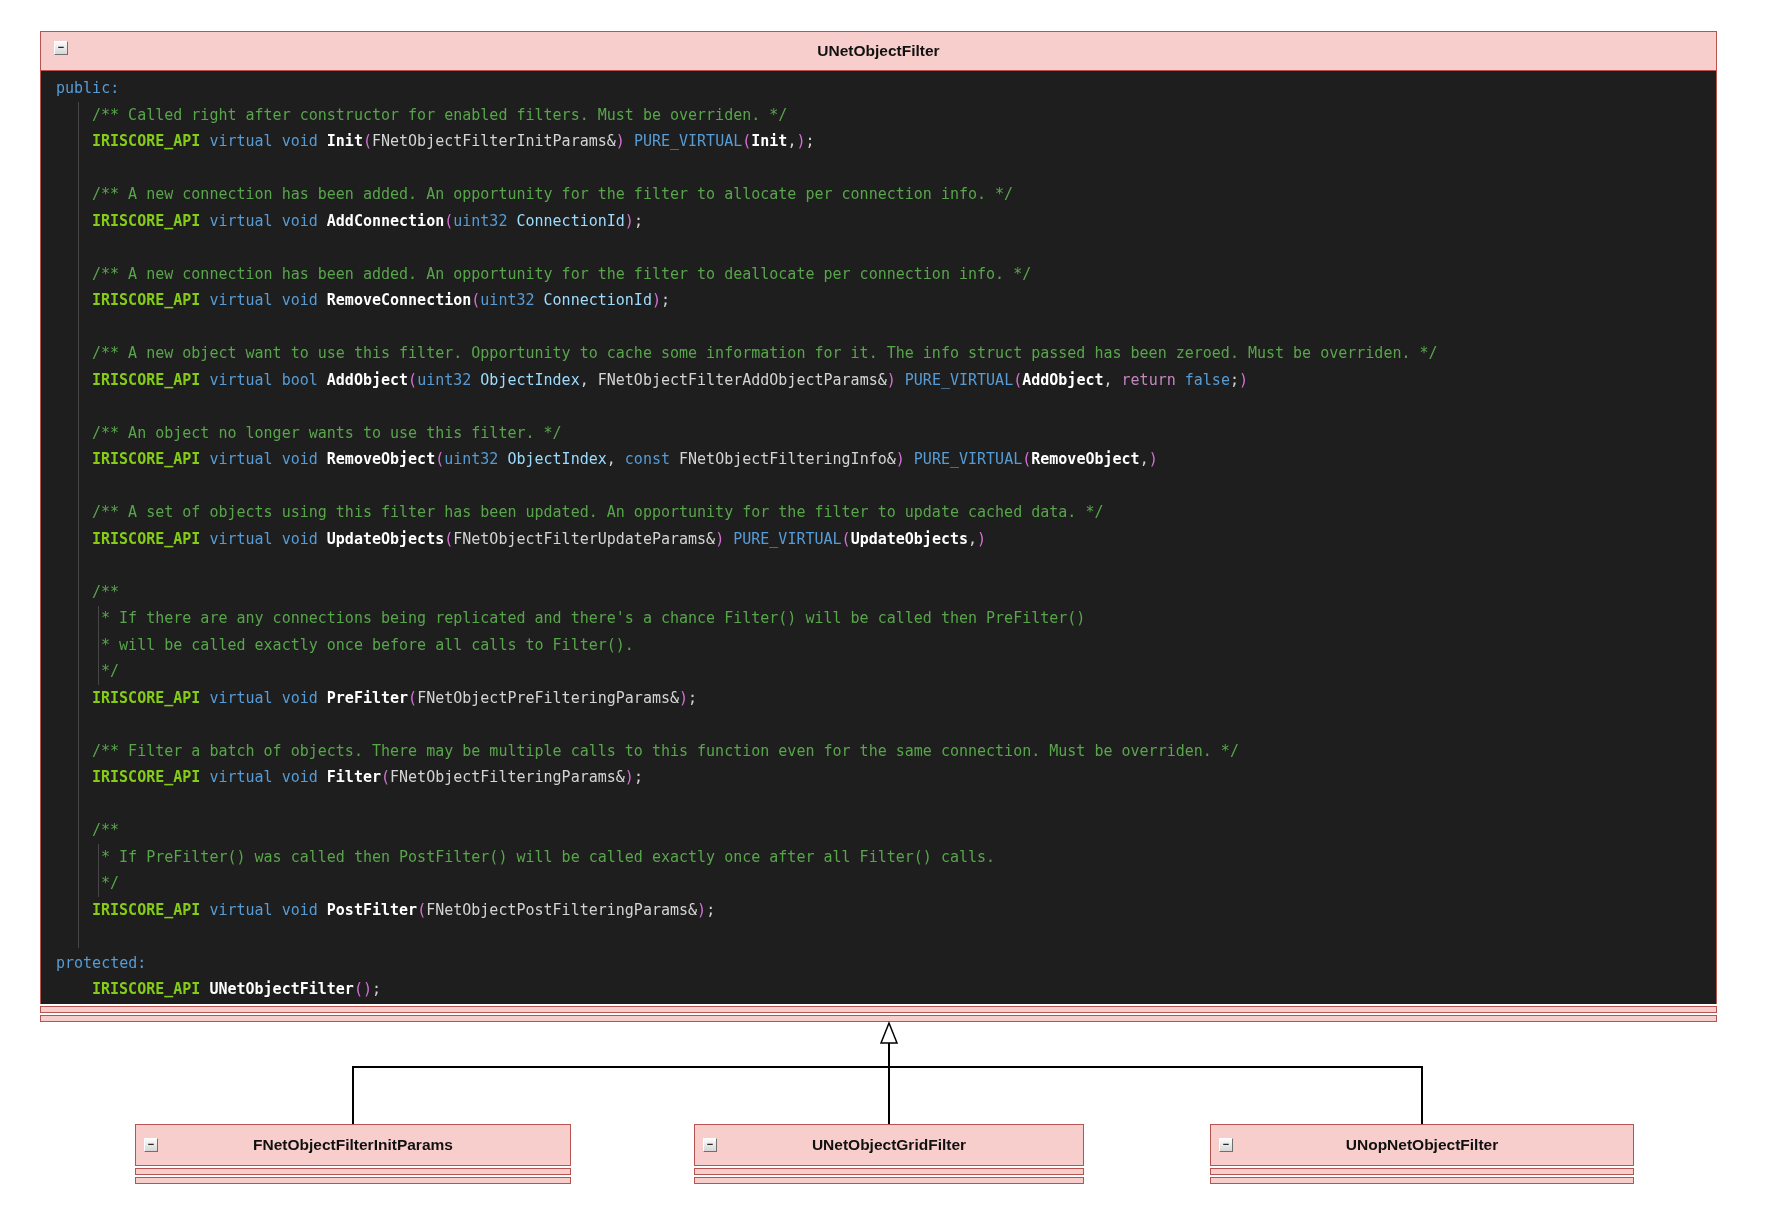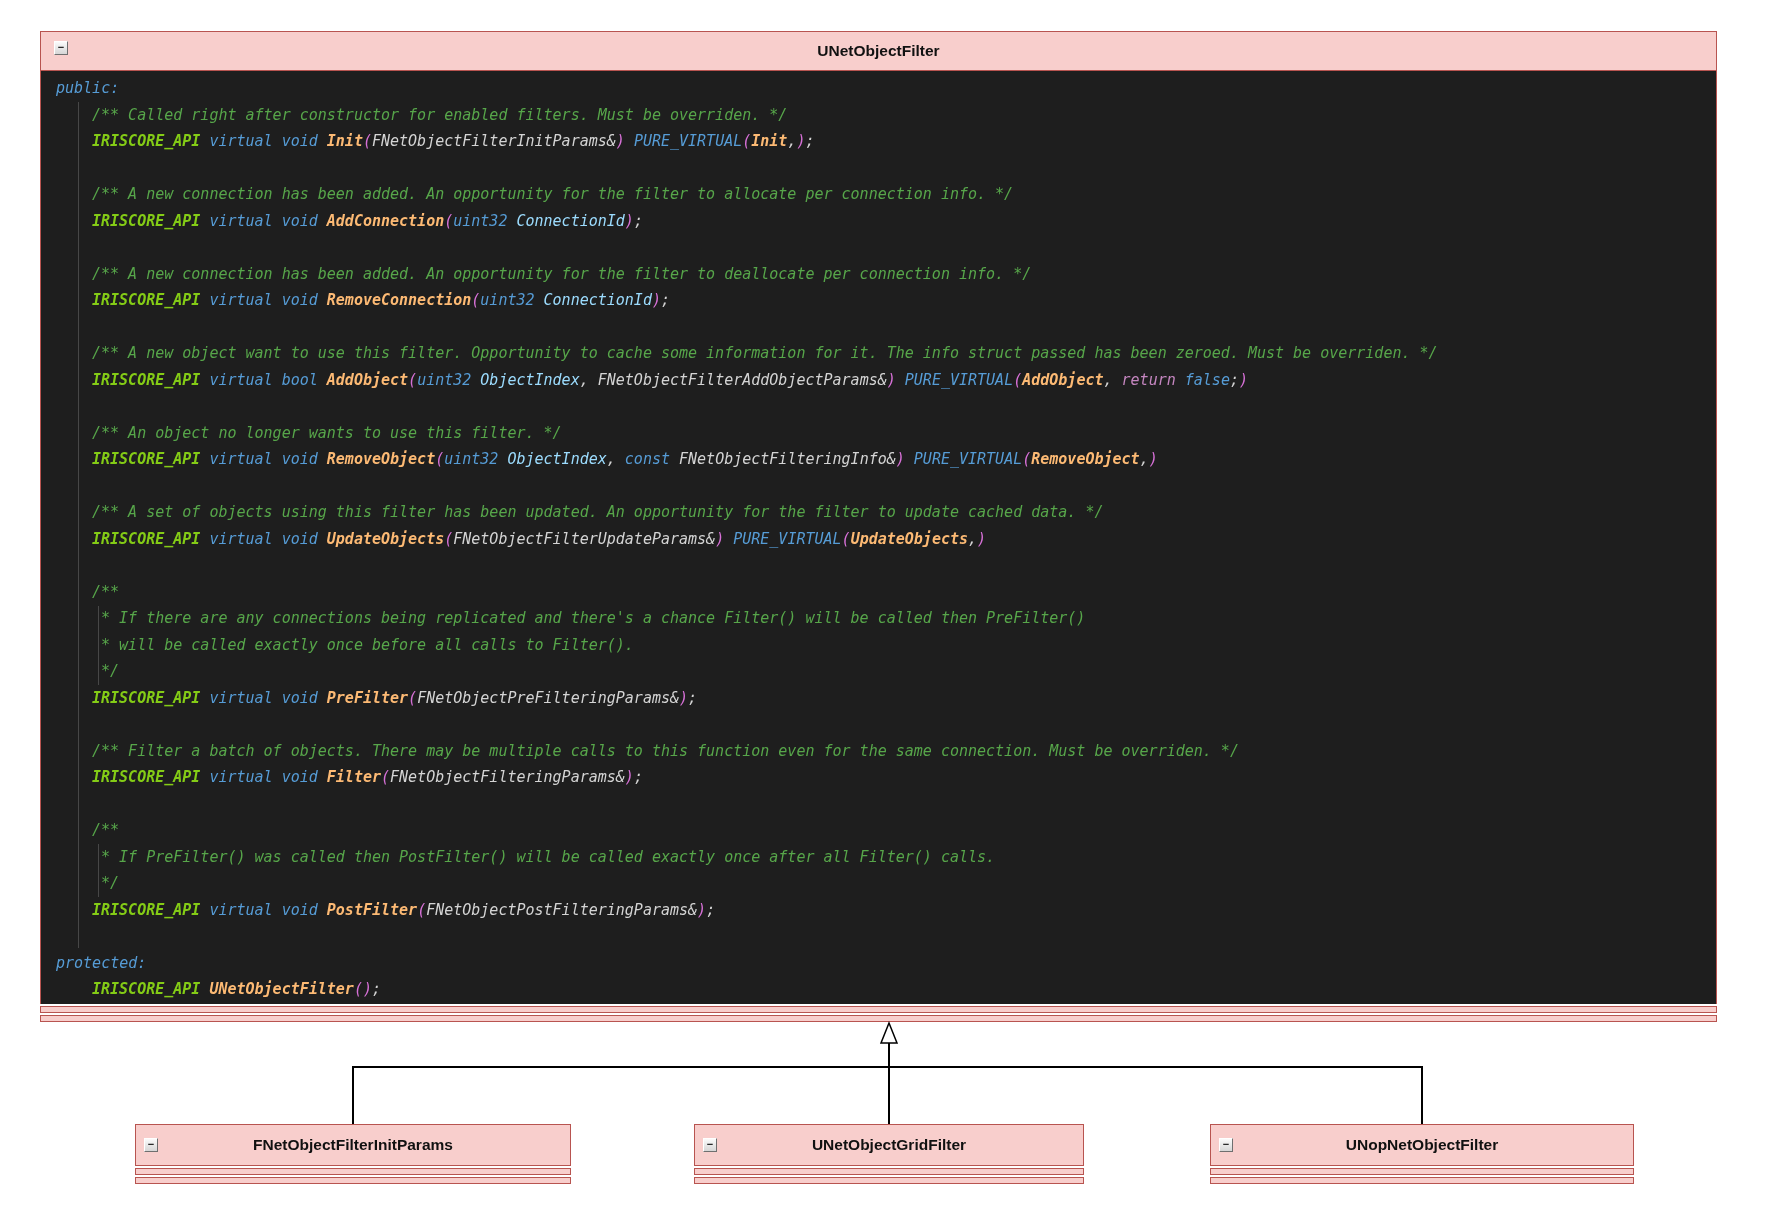--- a/index.html
+++ b/index.html
@@ -16,28 +16,28 @@
         font-size:11px;line-height:10px;text-align:center;color:#222;font-weight:bold;cursor:pointer;}
 
   
   #main-box{position:absolute;left:40px;top:31px;width:1677px;}
   #main-header{height:40px;display:flex;align-items:center;justify-content:center;}
   #main-header .collapse-btn{left:13px;top:9px;}
 
   #code-area{background:#1E1E1E;border-left:1.5px solid #B85450;border-right:1.5px solid #B85450;
         box-sizing:border-box;padding:4px 6px 1px 15px;position:relative;
         font-family:"DejaVu Sans Mono",monospace;font-size:15px;line-height:26.5px;
-        white-space:pre;color:#D4D4D4;font-style:italic;}
+        white-space:pre;color:#D4D4D4;}
   .cl{min-height:26.5px;}
   .gap{height:2px;background:#ffffff;}
 
   
   .tk-kw {color:#569CD6;}
   .tk-cm {color:#57A64A;margin-top:20px;}
-  .tk-fn {color:#fdba74;font-weight:bold;}
+  .tk-fn {color:#ffffff;font-weight:bold;}
   .tk-api{color:#84cc16;font-weight:bold;}
   .tk-pm {color:#9CDCFE;}
   .tk-pl {color:#D4D4D4;}
   .tk-br {color:#D670D6;}
   .tk-ctl{color:#C586C0;}
 
   .indent-guide{position:absolute;width:1px;background:#474747;}
 
   
   .child-box{position:absolute;}

